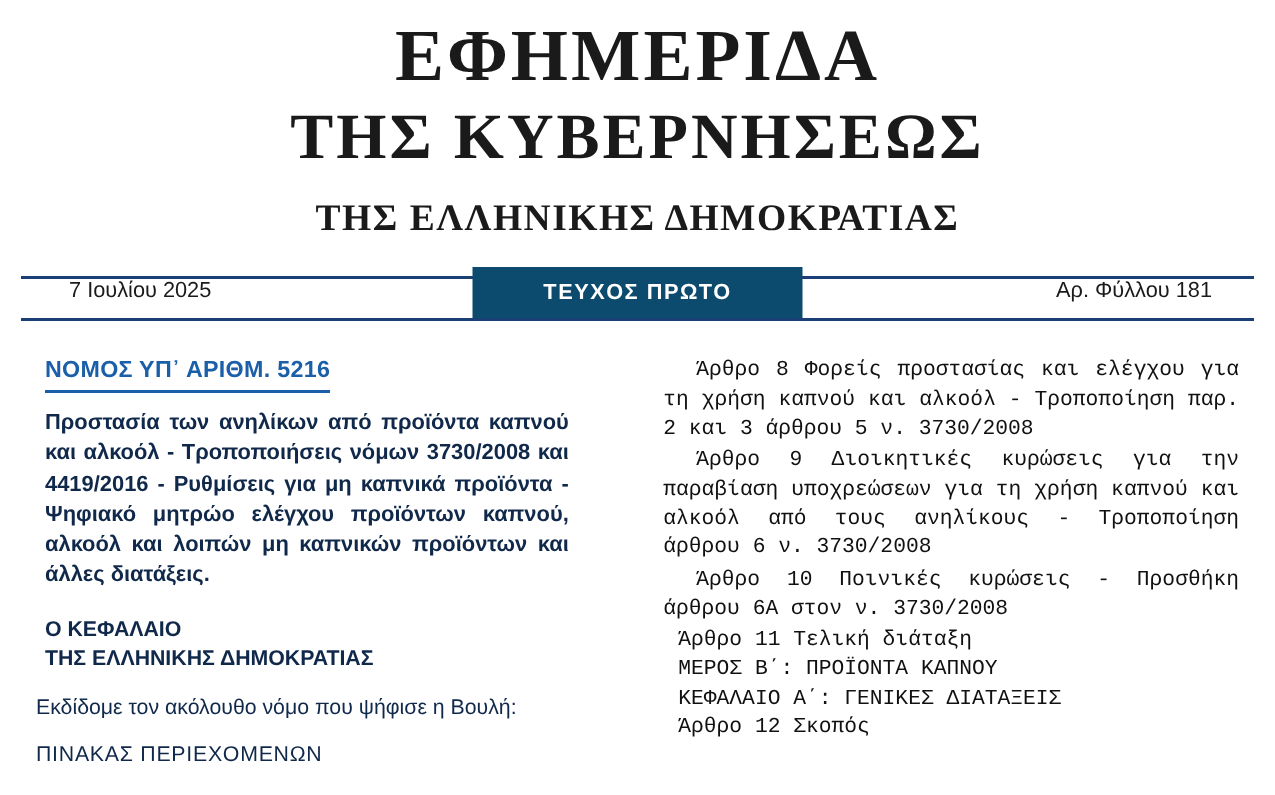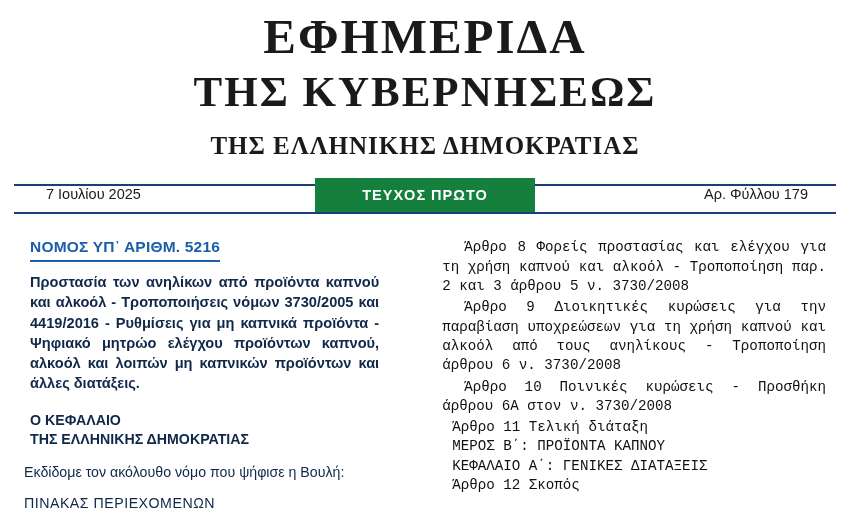--- a/index.html
+++ b/index.html
@@ -67,21 +67,21 @@
   .rule-top { top: 0; }
   .rule-bottom { top: 28px; }
 
   .issue-badge {
     position: absolute;
     left: 50%;
     transform: translateX(-50%);
     top: -6px;
     width: 220px;
     height: 34px;
-    background: #15803d;
+    background: #0c4a6e;
     color: #ffffff;
     display: flex;
     align-items: center;
     justify-content: center;
     font-size: 14.5px;
     font-weight: bold;
     letter-spacing: 1px;
   }
   .issue-date {
     position: absolute;
@@ -184,28 +184,28 @@
     <div class="masthead-line1">ΕΦΗΜΕΡΙΔΑ</div>
     <div class="masthead-line2">ΤΗΣ ΚΥΒΕΡΝΗΣΕΩΣ</div>
     <div class="masthead-line3">ΤΗΣ ΕΛΛΗΝΙΚΗΣ ΔΗΜΟΚΡΑΤΙΑΣ</div>
   </div>
 
   <div class="rules">
     <div class="rule rule-top"></div>
     <div class="rule rule-bottom"></div>
     <div class="issue-date">7 Ιουλίου 2025</div>
     <div class="issue-badge">ΤΕΥΧΟΣ  ΠΡΩΤΟ</div>
-    <div class="issue-number">Αρ. Φύλλου 179</div>
+    <div class="issue-number">Αρ. Φύλλου 181</div>
   </div>
 
   <div class="columns">
 
     <div class="col-left">
       <div class="law-title">ΝΟΜΟΣ ΥΠ᾽ ΑΡΙΘΜ. 5216</div>
-      <div class="law-subject">Προστασία των ανηλίκων από προϊόντα καπνού και αλκοόλ - Τροποποιήσεις νόμων 3730/2005 και 4419/2016 - Ρυθμίσεις για μη καπνικά προϊόντα - Ψηφιακό μητρώο ελέγχου προϊόντων καπνού, αλκοόλ και λοιπών μη καπνικών προϊόντων και άλλες διατάξεις.</div>
+      <div class="law-subject">Προστασία των ανηλίκων από προϊόντα καπνού και αλκοόλ - Τροποποιήσεις νόμων 3730/2008 και 4419/2016 - Ρυθμίσεις για μη καπνικά προϊόντα - Ψηφιακό μητρώο ελέγχου προϊόντων καπνού, αλκοόλ και λοιπών μη καπνικών προϊόντων και άλλες διατάξεις.</div>
       <div class="signatory">
         <div>Ο ΚΕΦΑΛΑΙΟ</div>
         <div>ΤΗΣ ΕΛΛΗΝΙΚΗΣ ΔΗΜΟΚΡΑΤΙΑΣ</div>
       </div>
       <div class="issue-text">Εκδίδομε τον ακόλουθο νόμο που ψήφισε η Βουλή:</div>
       <div class="toc-heading">ΠΙΝΑΚΑΣ ΠΕΡΙΕΧΟΜΕΝΩΝ</div>
     </div>
 
     <div class="col-right">
       <p class="right-para">Άρθρο 8 Φορείς προστασίας και ελέγχου για τη χρήση καπνού και αλκοόλ - Τροποποίηση παρ. 2 και 3 άρθρου 5 ν. 3730/2008</p>

